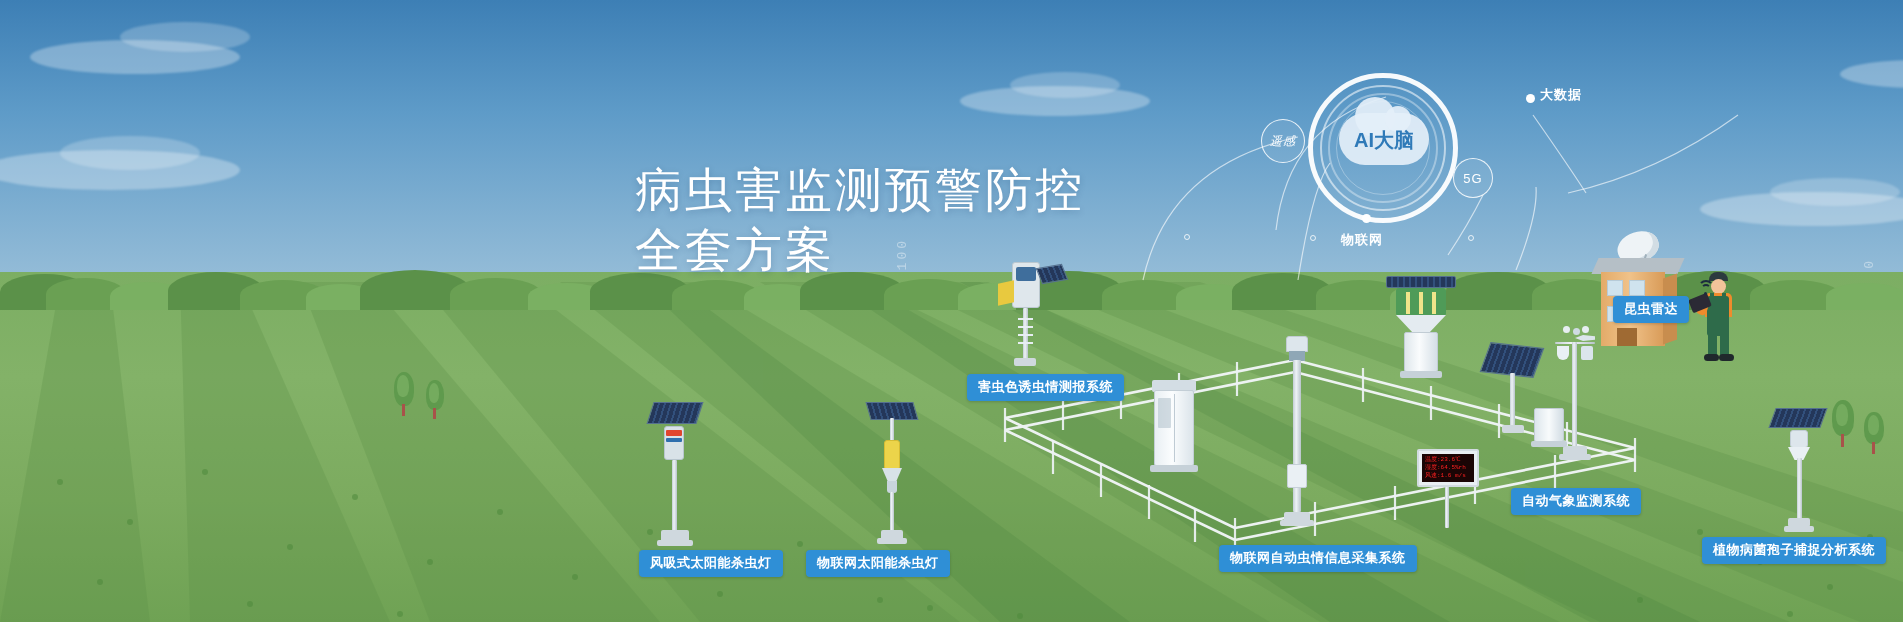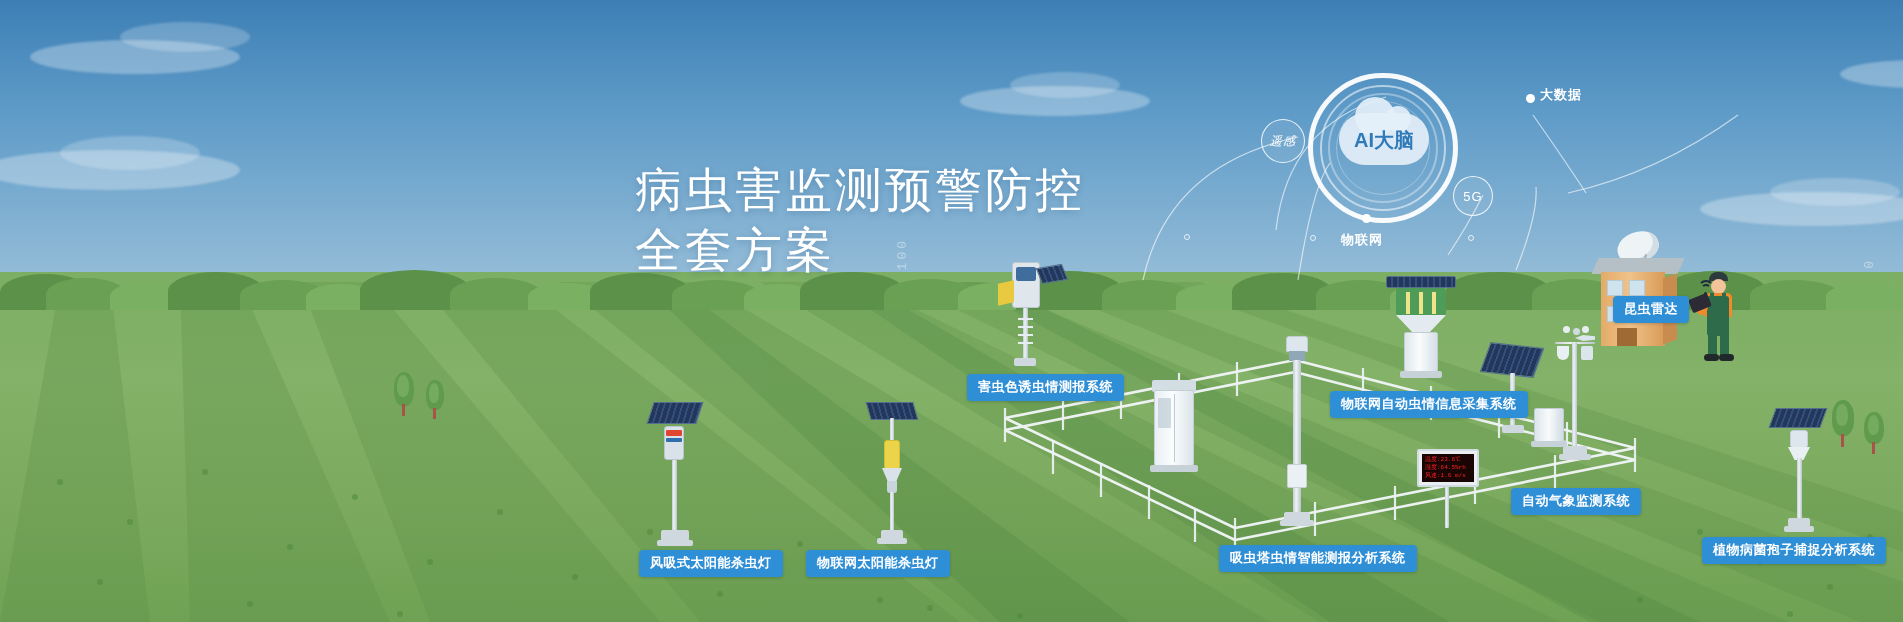--- a/index.html
+++ b/index.html
@@ -58,21 +58,21 @@
     font-size:20px;font-weight:700;color:#2f7ab8;letter-spacing:0px;z-index:3;
   }
   .node{
     position:absolute;border-radius:50%;
     border:1.4px solid rgba(255,255,255,.85);
     background:rgba(255,255,255,.07);
     display:flex;align-items:center;justify-content:center;
     color:#ffffff;font-size:12px;letter-spacing:1px;
   }
   .node.n-remote{left:3px;top:64px;width:44px;height:44px;font-style:italic;}
-  .node.n-5g{left:195px;top:121px;width:40px;height:40px;font-size:13px;}
+  .node.n-5g{left:195px;top:103px;width:40px;height:40px;font-size:13px;}
   .dot{position:absolute;width:9px;height:9px;border-radius:50%;background:#fff;}
   .dot.small{width:6px;height:6px;background:transparent;border:1.2px solid rgba(255,255,255,.8);}
   .flabel{position:absolute;color:#fff;font-size:13px;letter-spacing:1px;font-weight:600;white-space:nowrap;}
   #brain svg.arcs{position:absolute;left:-120px;top:-10px;overflow:visible;}
 
   
   #ground{
     position:absolute;left:0;bottom:0;width:1903px;height:350px;
     background:linear-gradient(180deg,#7cae63 0%,#83b268 30%,#7cab5f 65%,#6fa254 100%);
   }
@@ -383,31 +383,30 @@
   <div class="dev" style="left:1382px;top:276px;width:78px;height:110px;">
     <div class="solarpanel" style="left:4px;top:0;width:70px;height:12px;border-radius:2px;"></div>
     <div style="position:absolute;left:14px;top:12px;width:50px;height:28px;background:#4f9b58;border-radius:3px;"></div>
     <div style="position:absolute;left:24px;top:16px;width:4px;height:22px;background:#f0e48a;"></div>
     <div style="position:absolute;left:37px;top:16px;width:4px;height:22px;background:#f0e48a;"></div>
     <div style="position:absolute;left:50px;top:16px;width:4px;height:22px;background:#f0e48a;"></div>
     <div style="position:absolute;left:14px;top:39px;width:50px;height:18px;background:#e4ebf0;clip-path:polygon(0 0,100% 0,66% 100%,34% 100%);"></div>
     <div style="position:absolute;left:22px;top:56px;width:34px;height:40px;background:linear-gradient(90deg,#dfe7ec,#fafcfd 45%,#d5dfe6);border:1px solid #c1ccd4;border-radius:2px;"></div>
     <div style="position:absolute;left:18px;top:95px;width:42px;height:7px;background:#c6d1d8;border-radius:2px;"></div>
   </div>
-  <div class="chip" style="left:1330px;top:391px;">物联网自动虫情信息采集系统</div>
 
   <div class="dev" style="left:1278px;top:336px;width:40px;height:204px;">
     <div style="position:absolute;left:8px;top:0;width:22px;height:16px;background:#dde6ec;border:1px solid #c2ccd4;border-radius:3px 3px 0 0;"></div>
     <div style="position:absolute;left:11px;top:15px;width:16px;height:10px;background:#8fa7b6;"></div>
     <div class="pole" style="left:15px;top:24px;width:8px;height:152px;"></div>
     <div style="position:absolute;left:9px;top:128px;width:20px;height:24px;background:#eaf0f4;border:1px solid #c6d0d8;border-radius:2px;"></div>
     <div class="base" style="left:6px;top:176px;width:26px;height:10px;"></div>
     <div class="base" style="left:2px;top:184px;width:34px;height:6px;"></div>
   </div>
-  <div class="chip" style="left:1219px;top:545px;">吸虫塔虫情智能测报分析系统</div>
+  <div class="chip" style="left:1219px;top:545px;">物联网自动虫情信息采集系统</div>
 
   <div class="dev" style="left:1545px;top:326px;width:62px;height:140px;">
     <div style="position:absolute;left:18px;top:0;width:26px;height:8px;">
       <div style="position:absolute;left:0;top:0;width:7px;height:7px;background:#e7eef2;border-radius:50%;"></div>
       <div style="position:absolute;left:19px;top:0;width:7px;height:7px;background:#e7eef2;border-radius:50%;"></div>
       <div style="position:absolute;left:10px;top:2px;width:7px;height:7px;background:#cfdbe3;border-radius:50%;"></div>
     </div>
     <div style="position:absolute;left:30px;top:9px;width:20px;height:6px;background:#dce5eb;clip-path:polygon(0 50%,40% 0,100% 20%,100% 80%,40% 100%);"></div>
     <div class="pole" style="left:10px;top:16px;width:40px;height:2.4px;"></div>
     <div style="position:absolute;left:12px;top:20px;width:12px;height:14px;background:#e9f0f4;border-radius:0 0 6px 6px;"></div>

